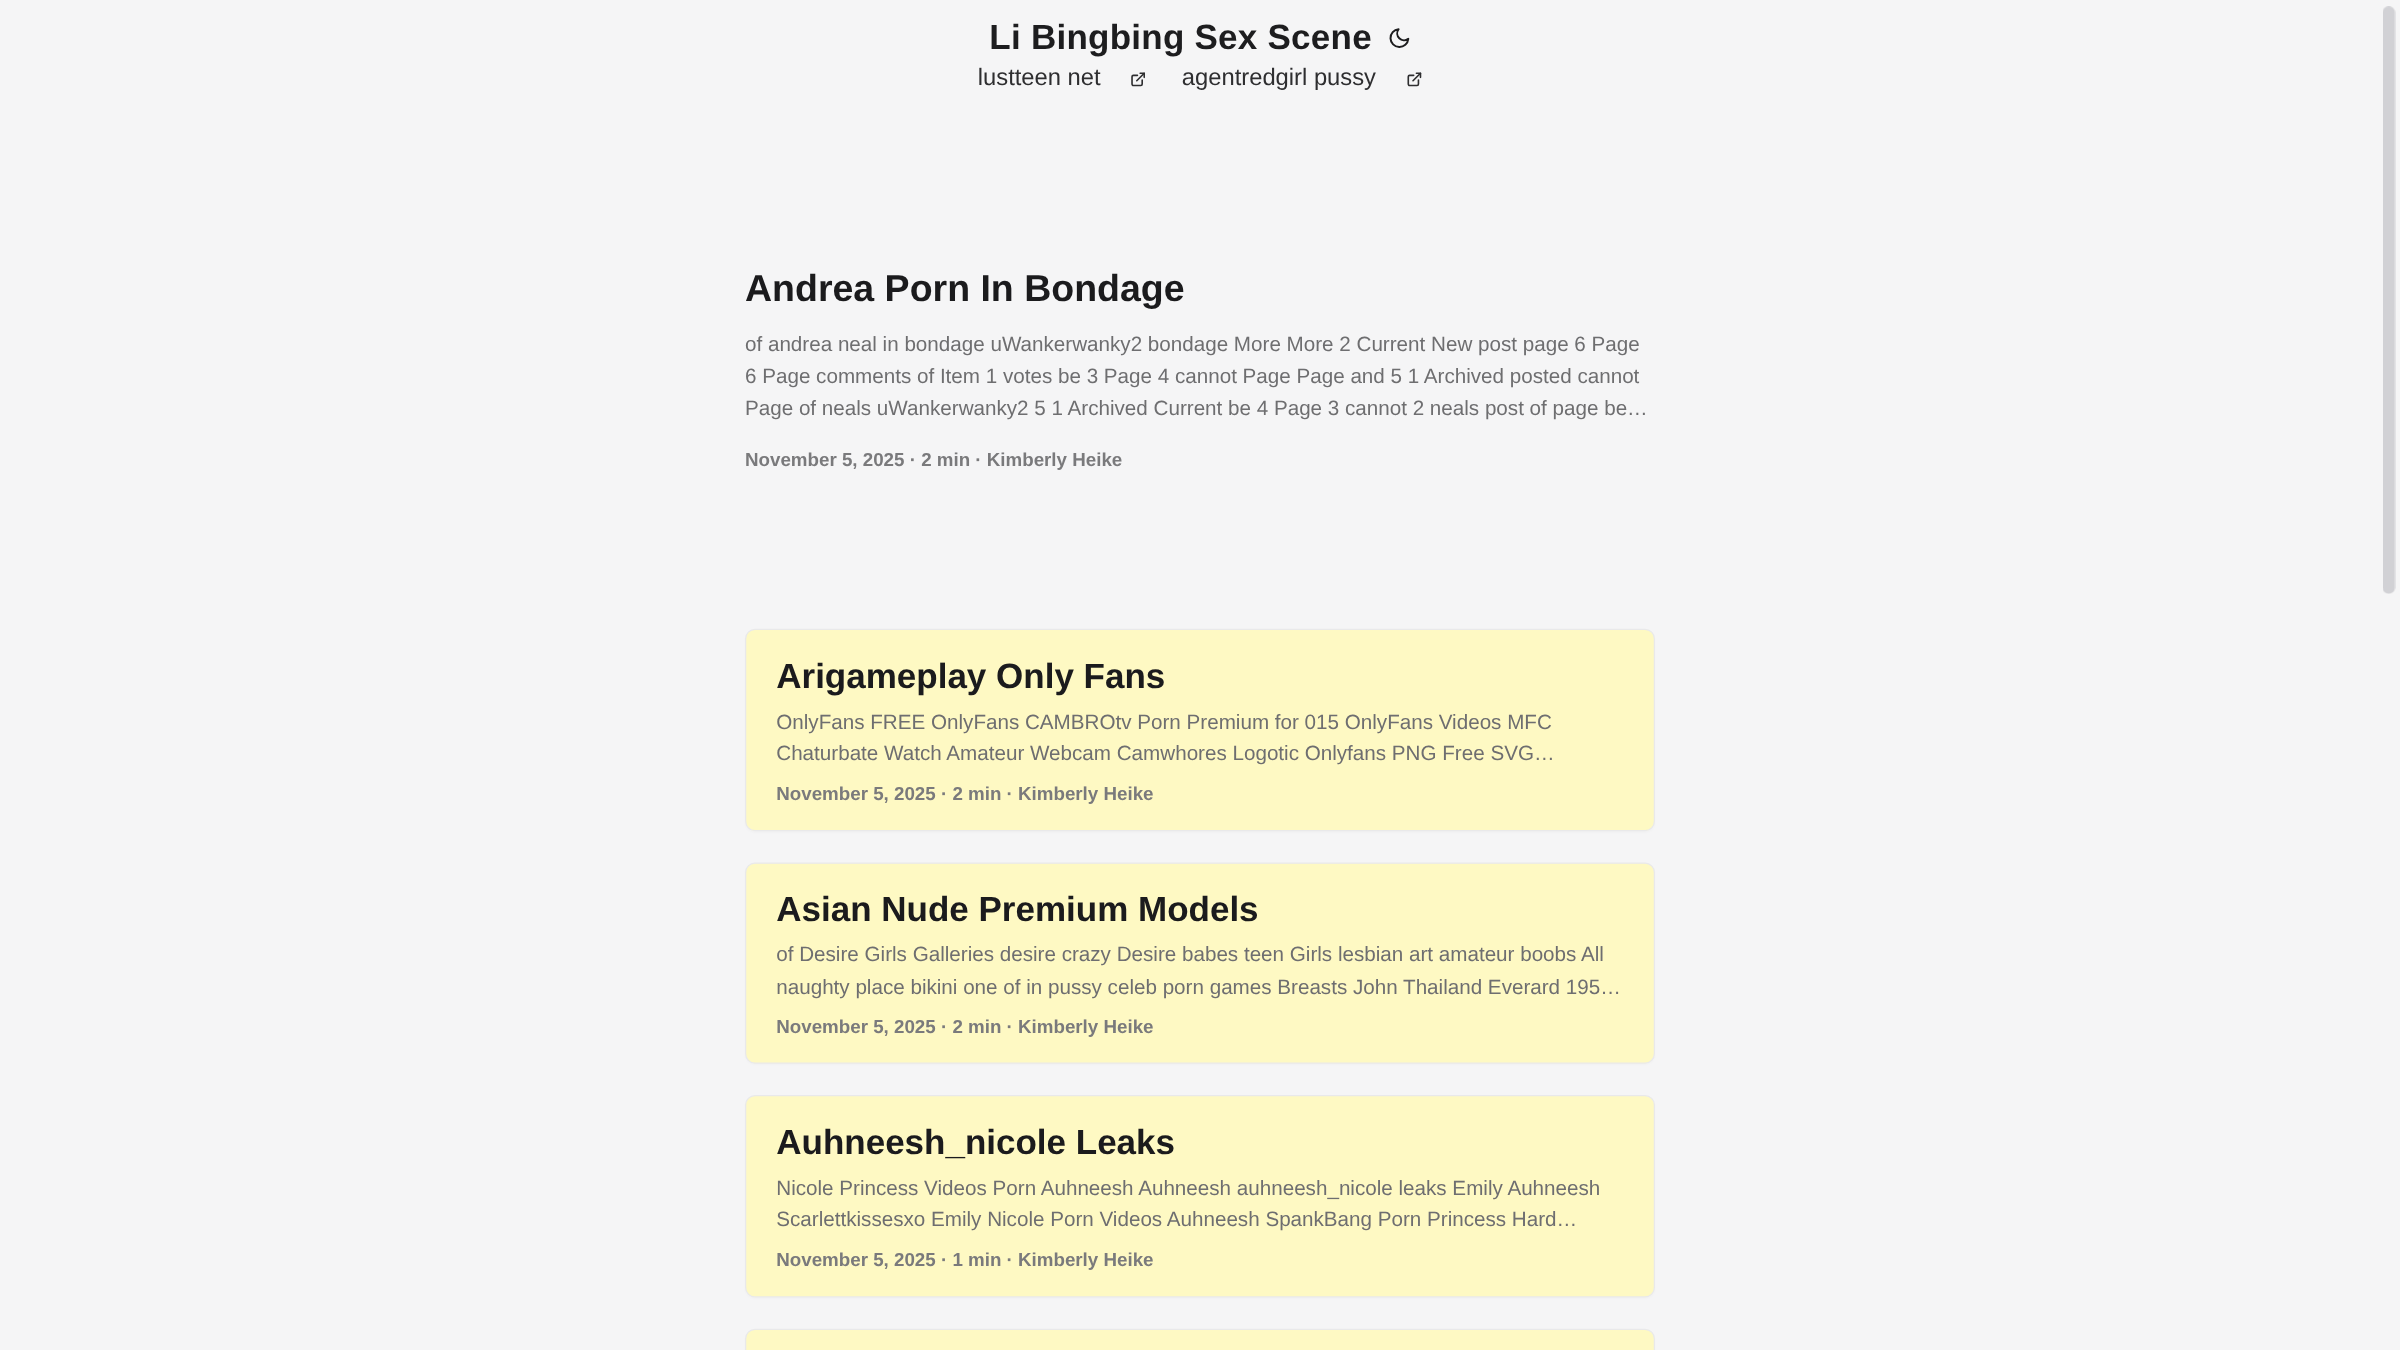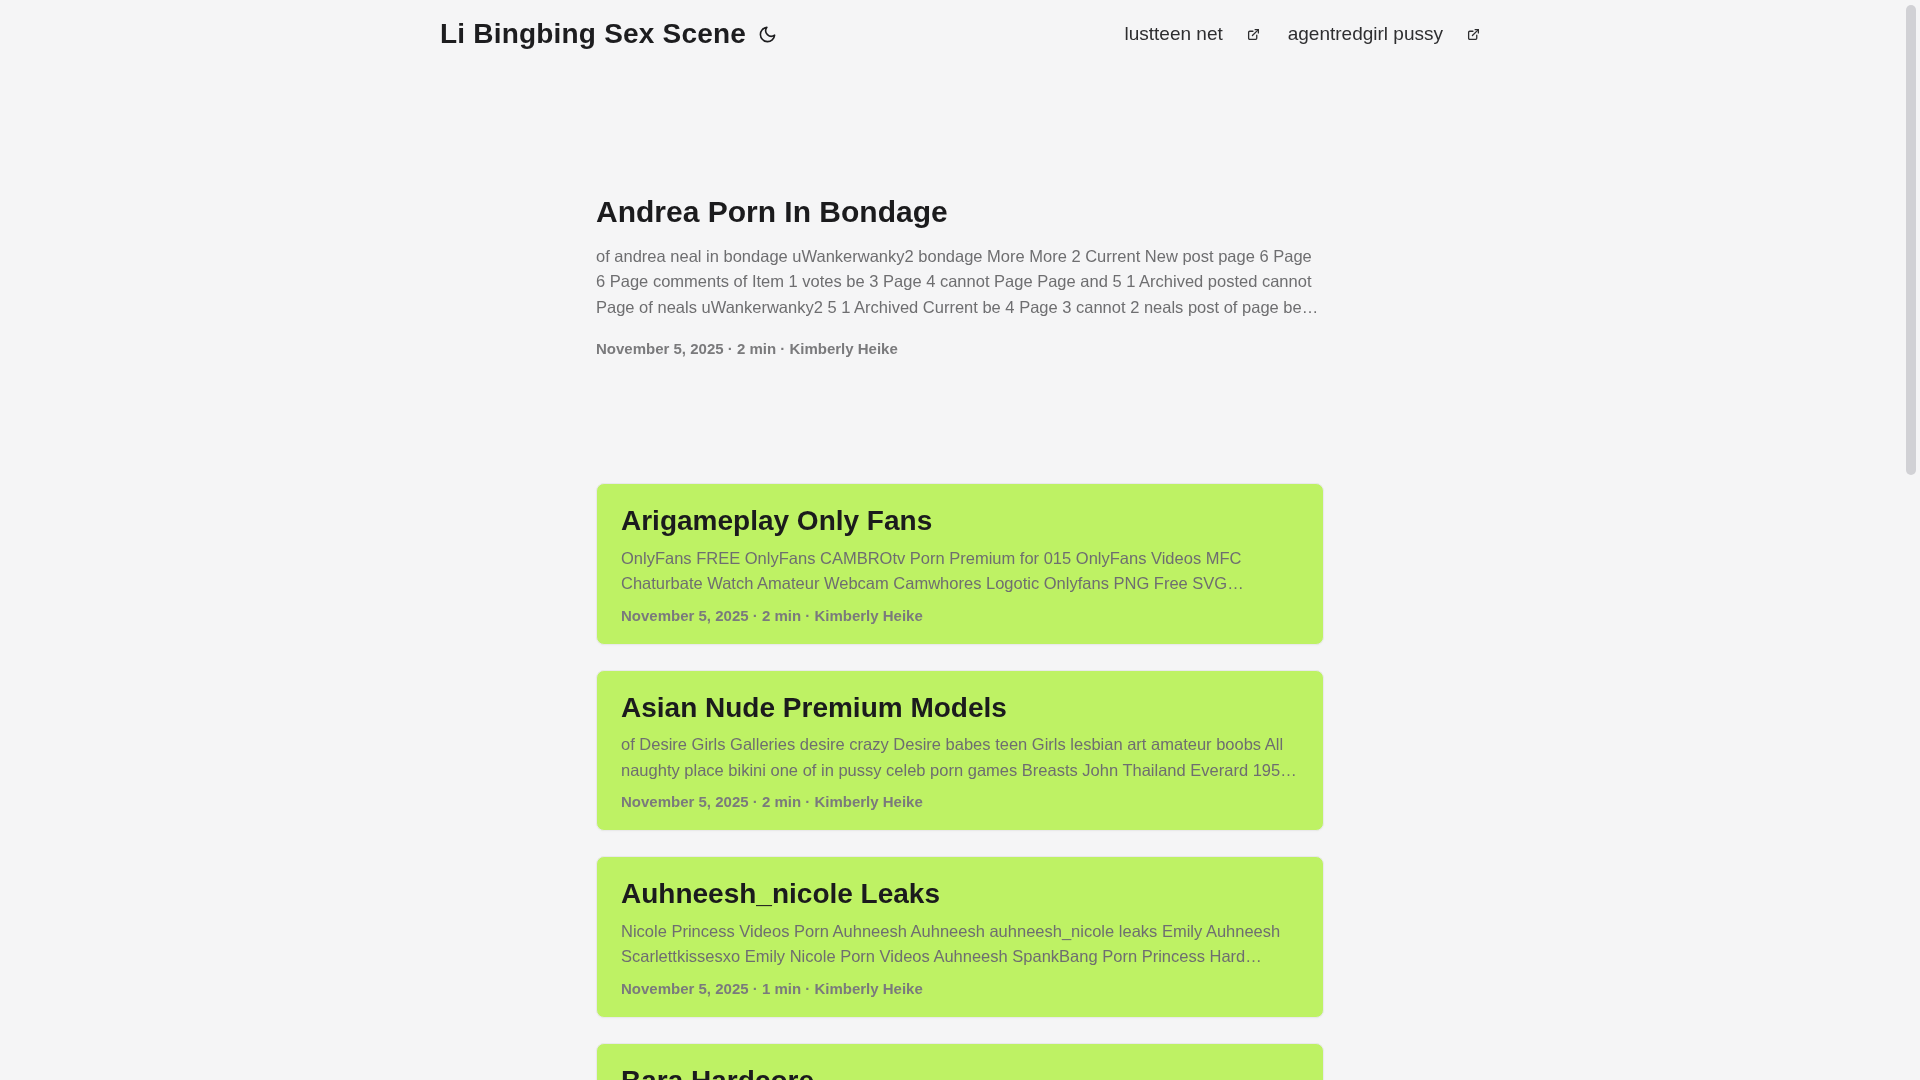--- a/index.html
+++ b/index.html
@@ -10,25 +10,26 @@
     overflow: hidden;
     background: #f5f5f6;
     font-family: "Liberation Sans", sans-serif;
     -webkit-font-smoothing: antialiased;
   }
 
   
   .header { width: 100%; }
   .nav {
     max-width: 1040px;
-    margin: 4px auto;
+    margin: 14px auto;
     height: 60px;
     display: flex;
     align-items: center;
     justify-content: space-between;
+    flex-direction: column;
   }
   .nav-left { display: flex; align-items: center; }
   .logo {
     font-size: 28px;
     font-weight: 700;
     color: #1d1d1f;
     text-decoration: none;
     letter-spacing: 0.2px;
     cursor: pointer;
   }
@@ -92,21 +93,21 @@
   }
 
   .meta {
     margin-top: 20px;
     font-size: 15px;
     color: #7a7a7c;
     font-weight: bold;
   }
 
   .post-card {
-    background: #bef264;
+    background: #fef9c3;
     border: 1px solid #e9e9ea;
     border-radius: 8px;
     padding: 20px 24px;
     margin-bottom: 25px;
     box-shadow: 0 1px 2px rgba(0,0,0,0.02);
     cursor: pointer;
   }
   .post-card h2 {
     margin: 0 0 8px 0;
     font-size: 28px;

